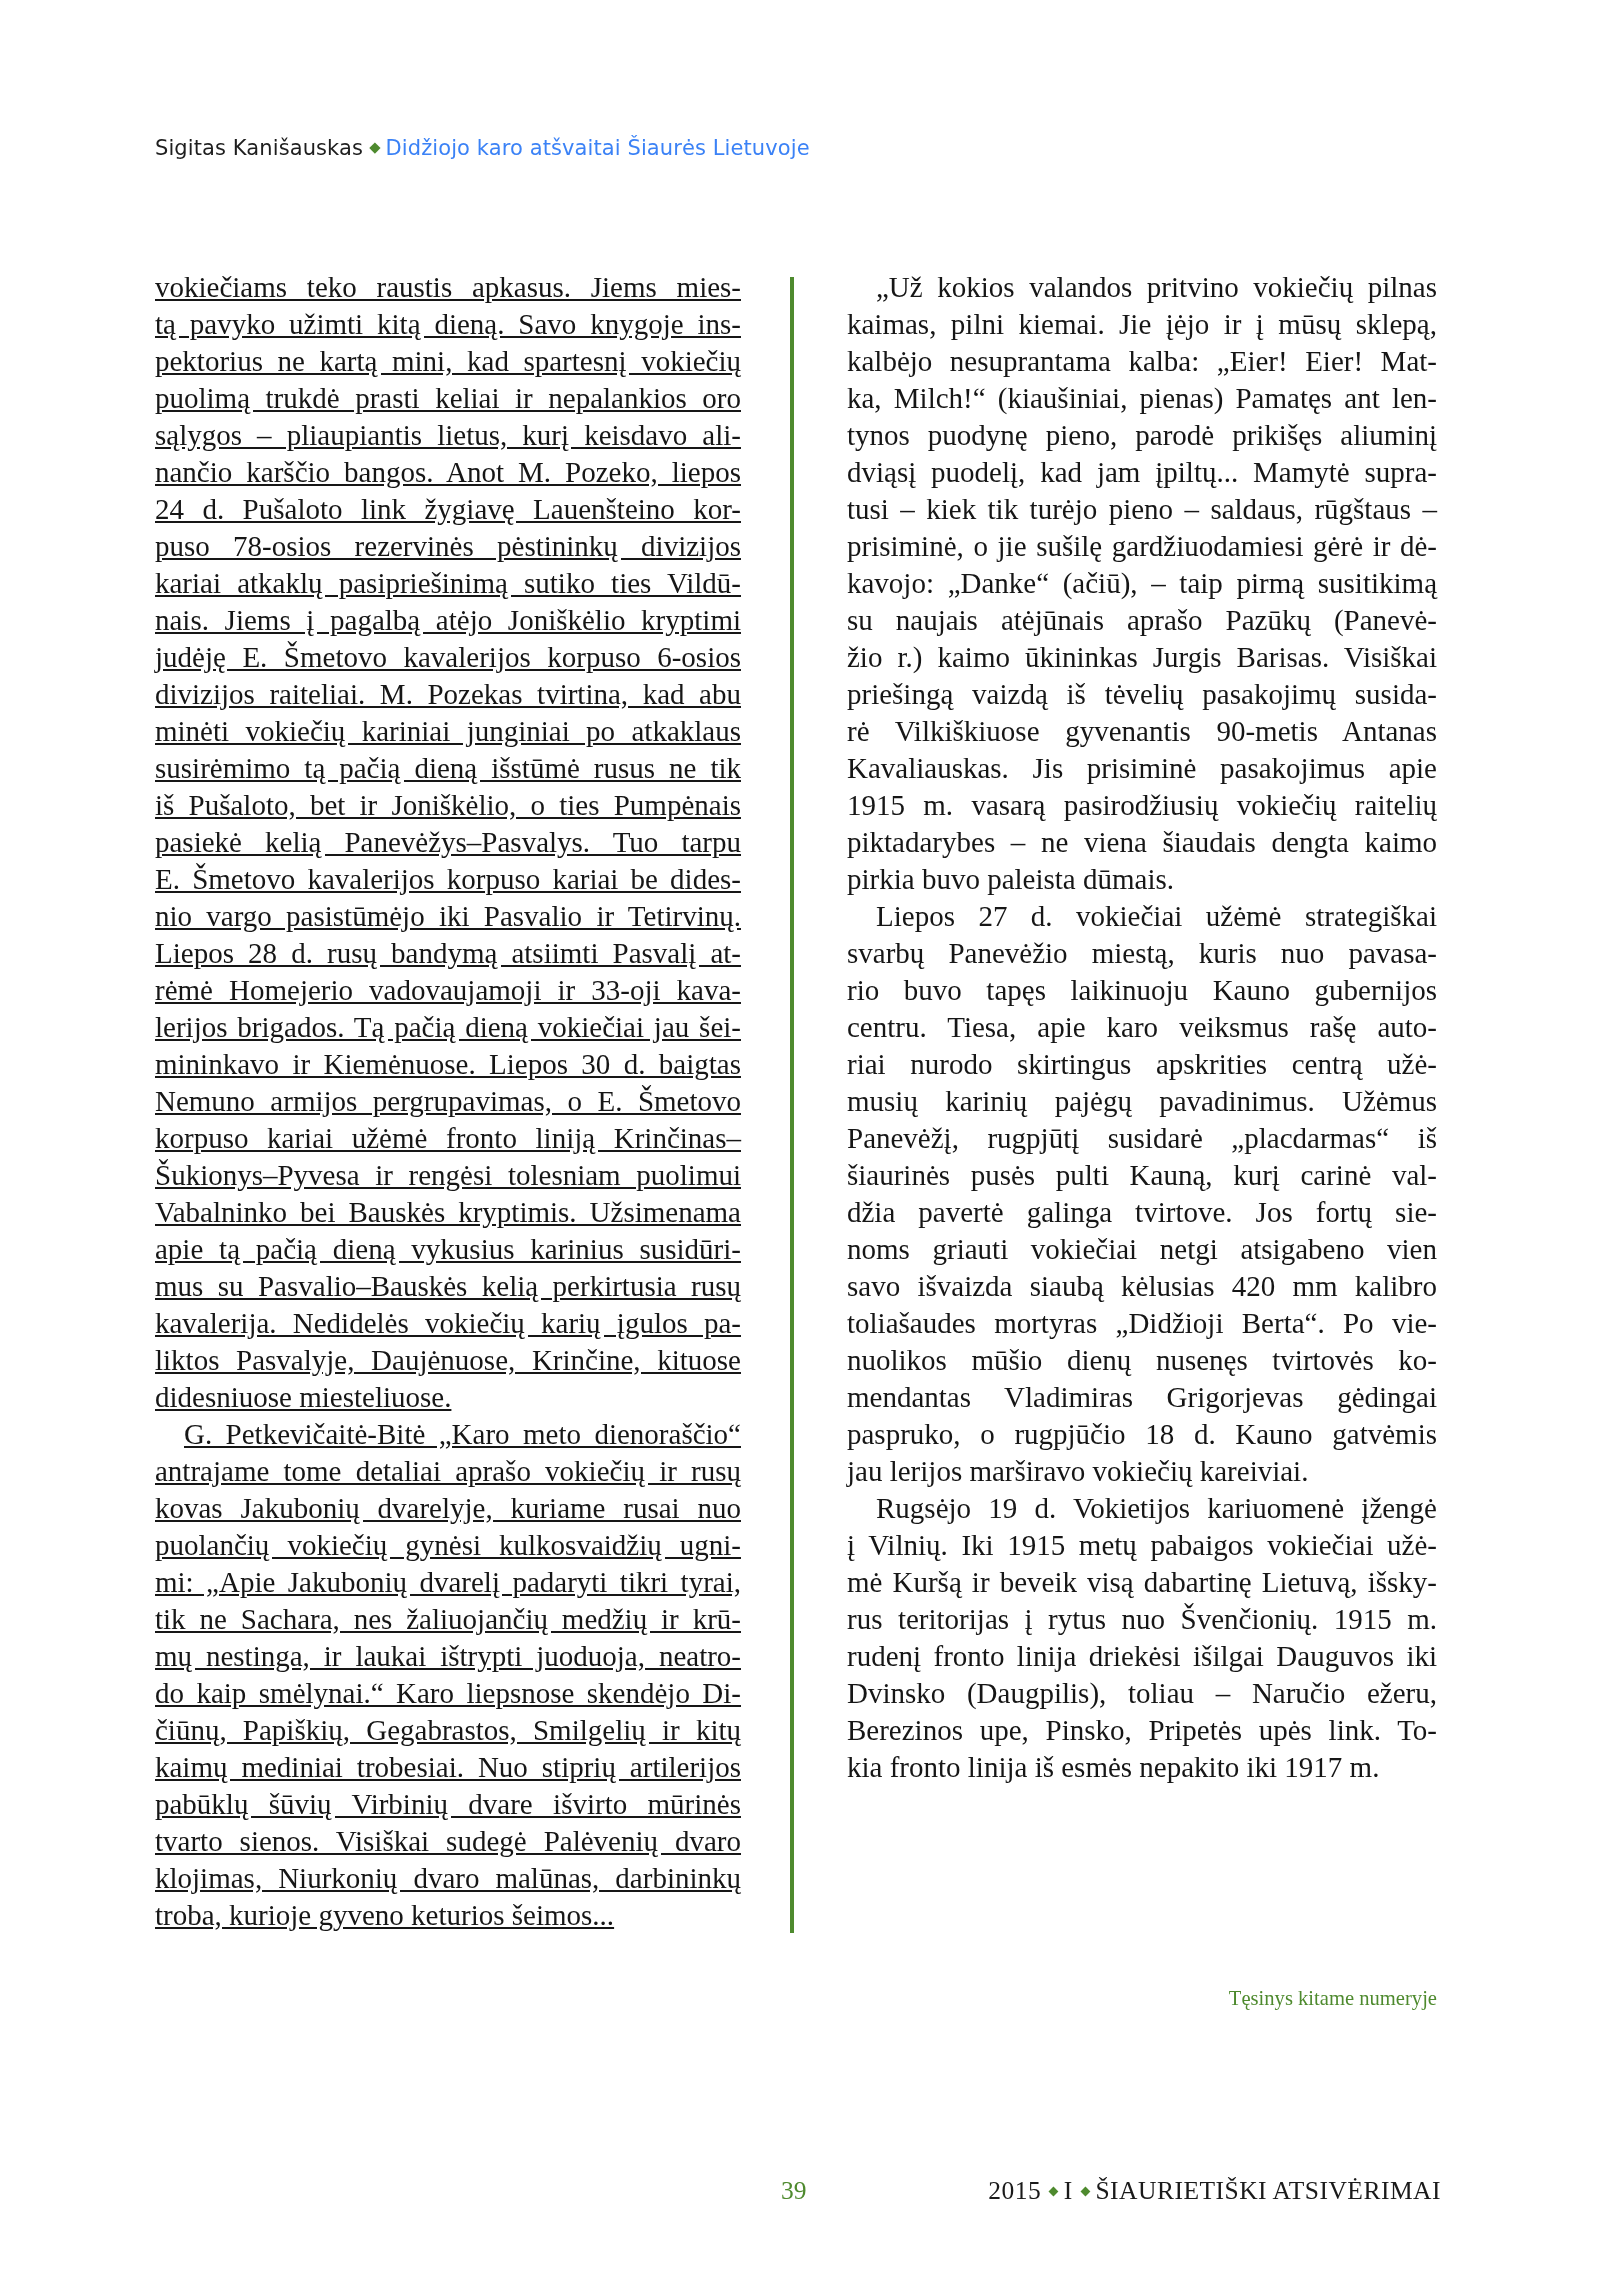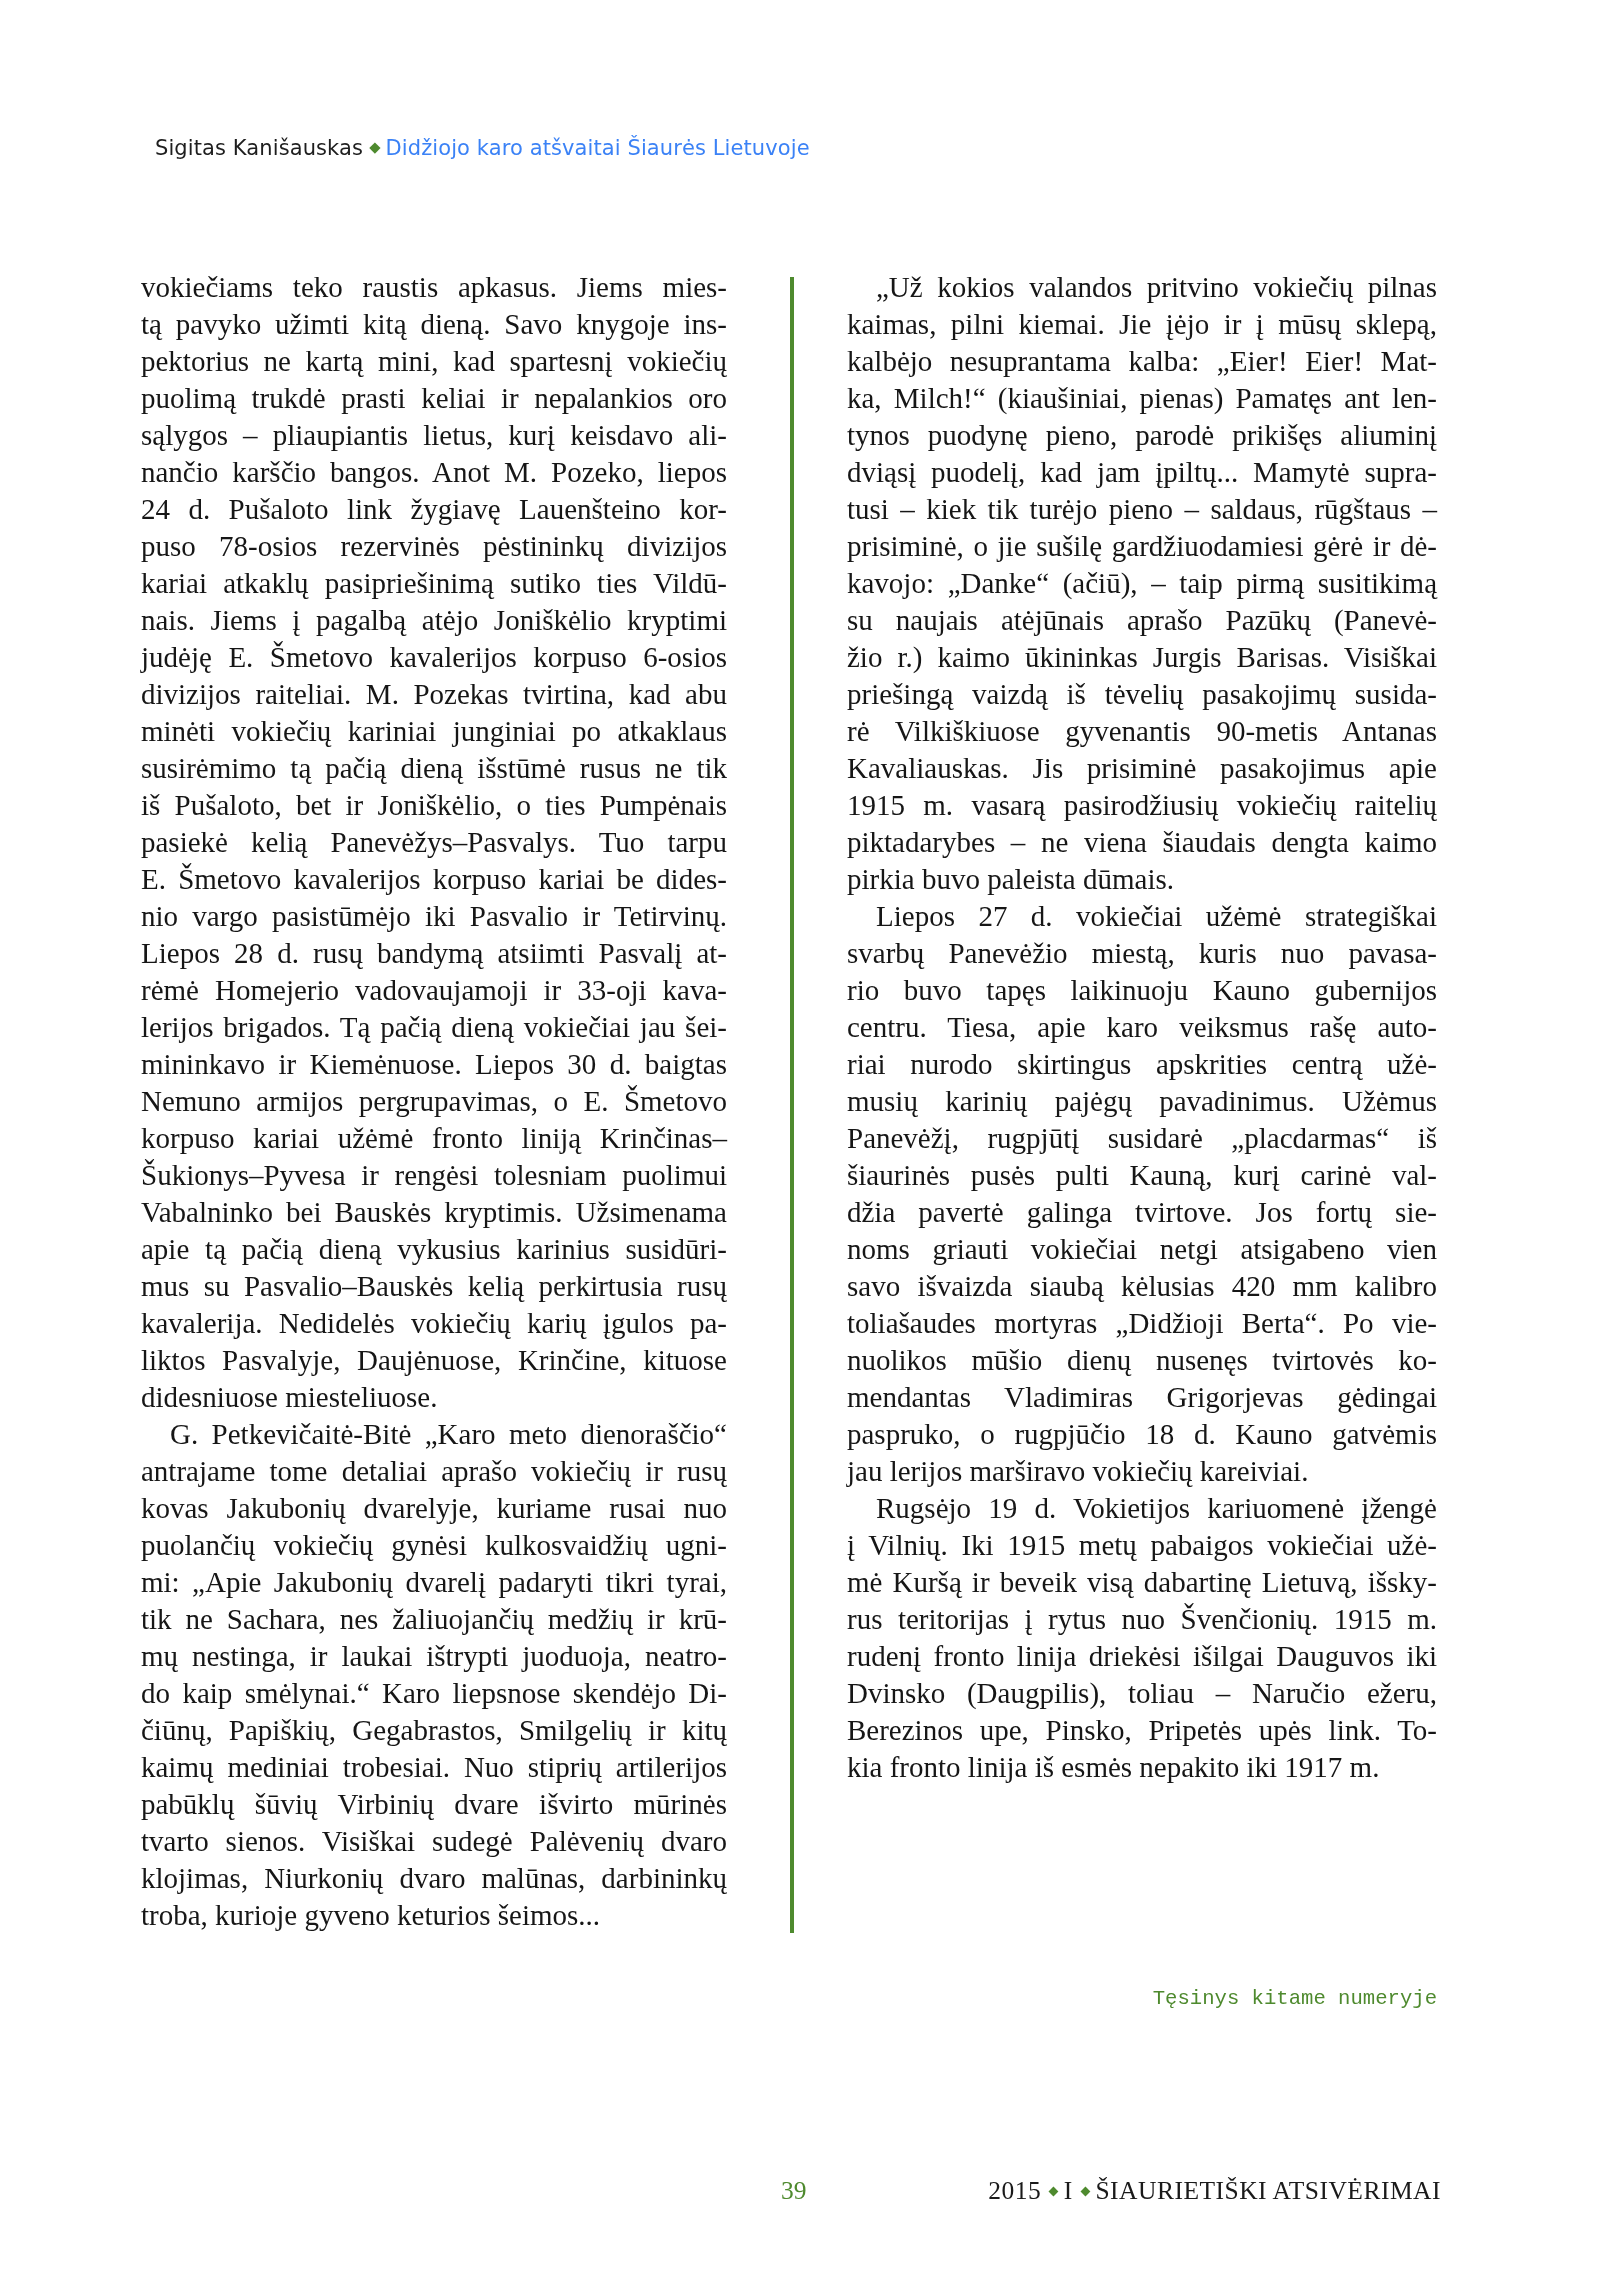--- a/index.html
+++ b/index.html
@@ -34,21 +34,21 @@
       vertical-align: middle;
     }
     .column {
       position: absolute;
       top: 269px;
       font-family: "Liberation Serif", serif;
       font-size: 29px;
       line-height: 37px;
       color: #161616;
     }
-    .col-left  { left: 141px; width: 586px; }
+    .col-left  { left: 155px; width: 586px; text-decoration: underline; }
     .col-right { left: 847px; width: 590px; }
     .line {
       display: block;
       white-space: nowrap;
       text-align: justify;
       text-align-last: justify;
       height: 37px;
     }
     .line.last { text-align-last: left; }
     .line.indent { padding-left: 29px; }
@@ -57,21 +57,21 @@
       left: 790px;
       top: 277px;
       width: 3.9px;
       height: 1656px;
       background: #4e8a2e;
     }
     .continued {
       position: absolute;
       right: 184px;
       top: 1987px;
-      font-family: Liberation Mono, monospace;
+      font-family: Liberation Serif, serif;
       font-size: 20.6px;
       color: #4e8a2e;
       white-space: nowrap;
     }
     .footer-page {
       position: absolute;
       left: 781px;
       top: 2176px;
       font-family: Liberation Serif, serif;
       font-size: 25.5px;

